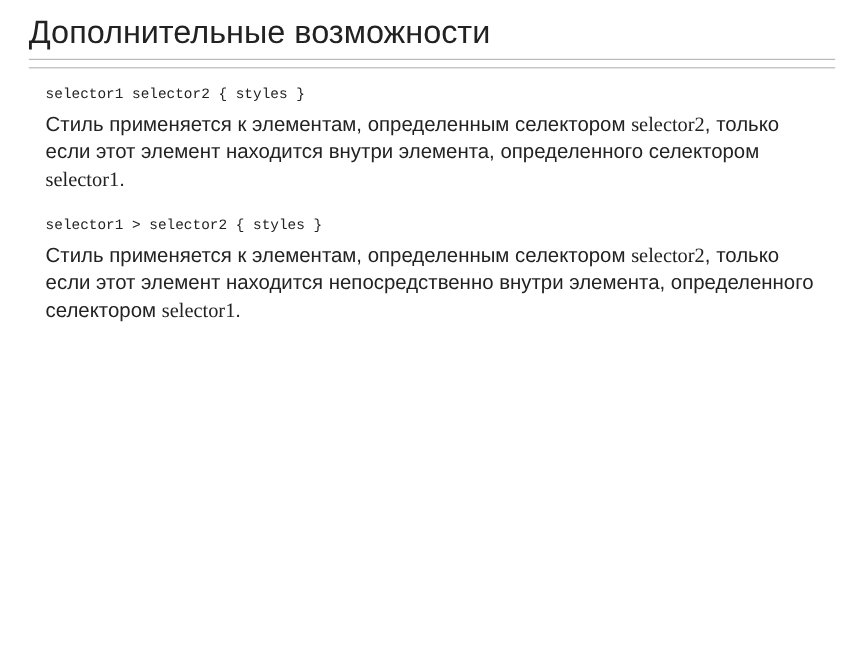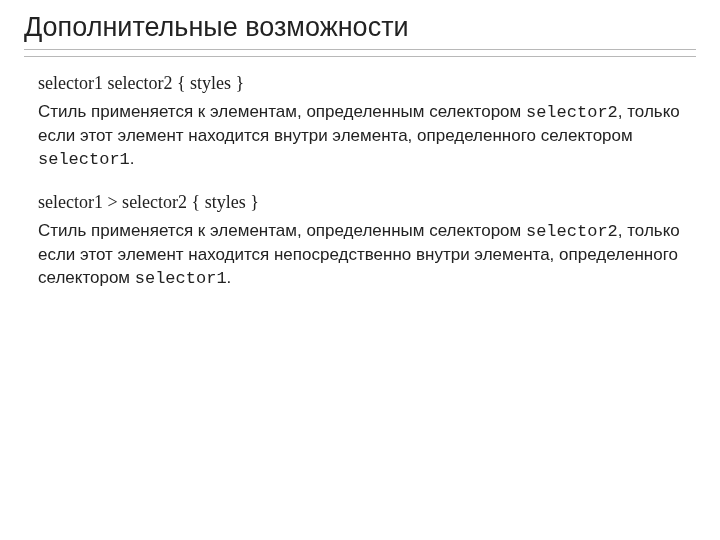--- a/index.html
+++ b/index.html
@@ -29,26 +29,26 @@
     background: #b8b8b8;
     margin-top: 2px;
     margin-bottom: 14px;
   }
   .content {
     padding: 0 6px 0 14px;
     font-size: 17px;
     line-height: 1.35;
   }
   .code {
-    font-family: Liberation Serif, serif;
-    font-size: 18px;
+    font-family: Liberation Mono, monospace;
+    font-size: 12px;
     margin-bottom: 6px;
   }
   .code-inline {
-    font-family: Liberation Mono, monospace;
+    font-family: Liberation Serif, serif;
   }
   .para {
     margin-bottom: 18px;
   }
   .italic {
   }
 </style>
 </head>
 <body>
 

